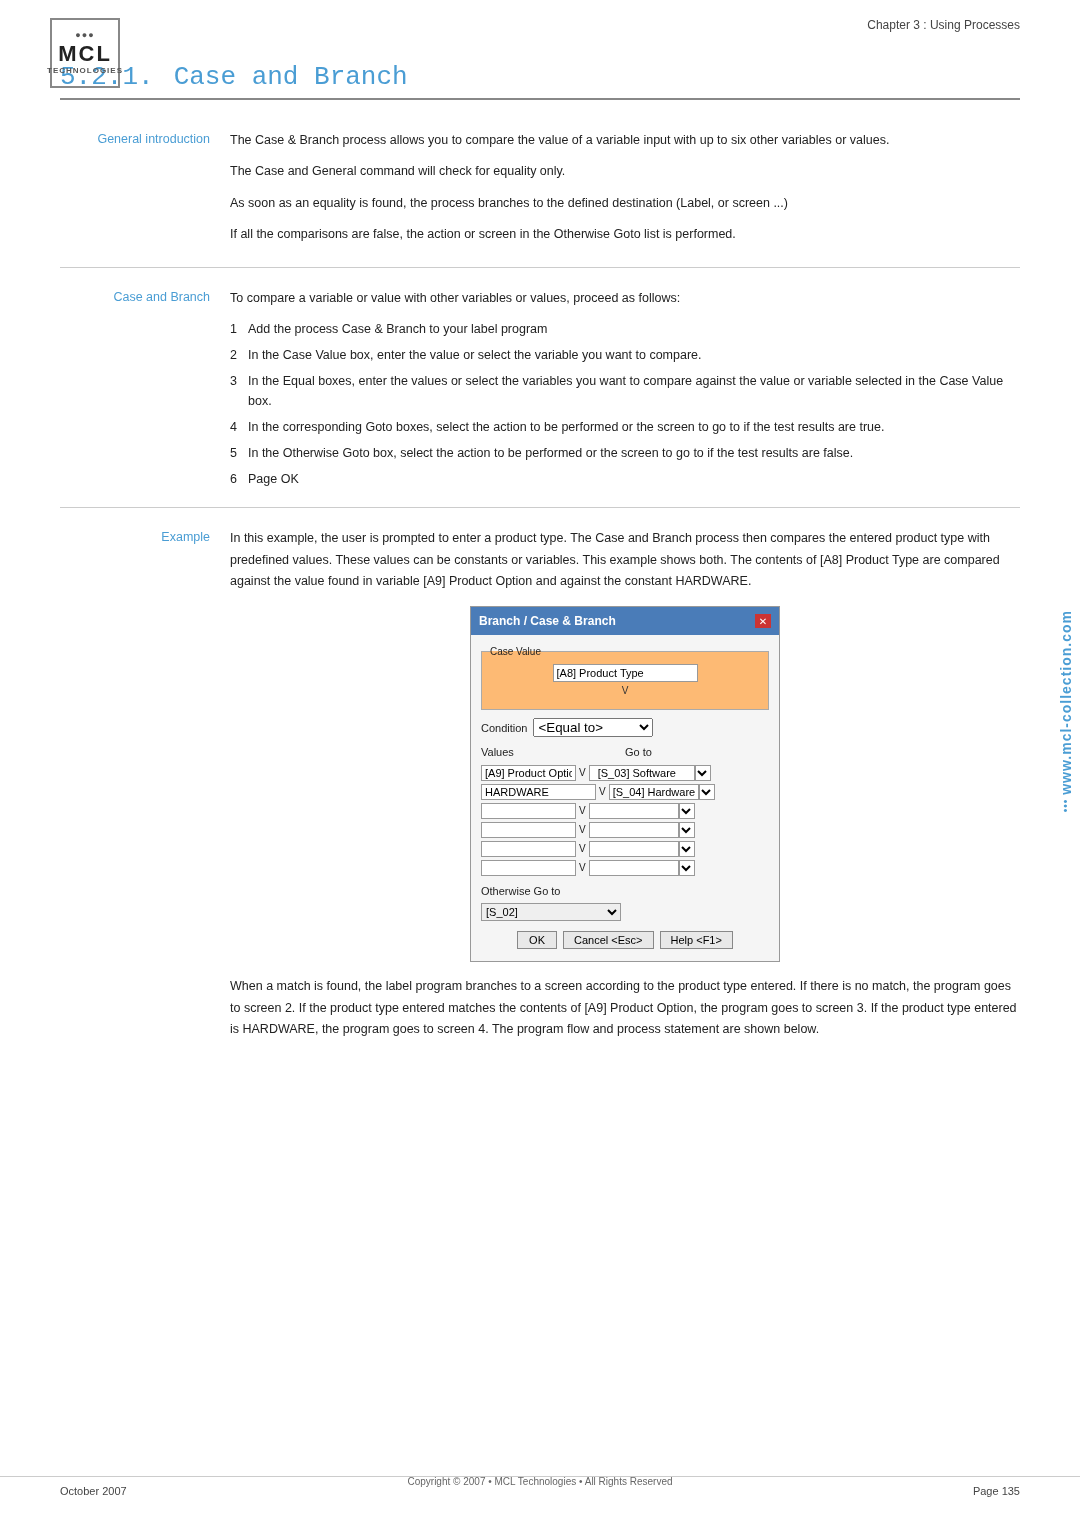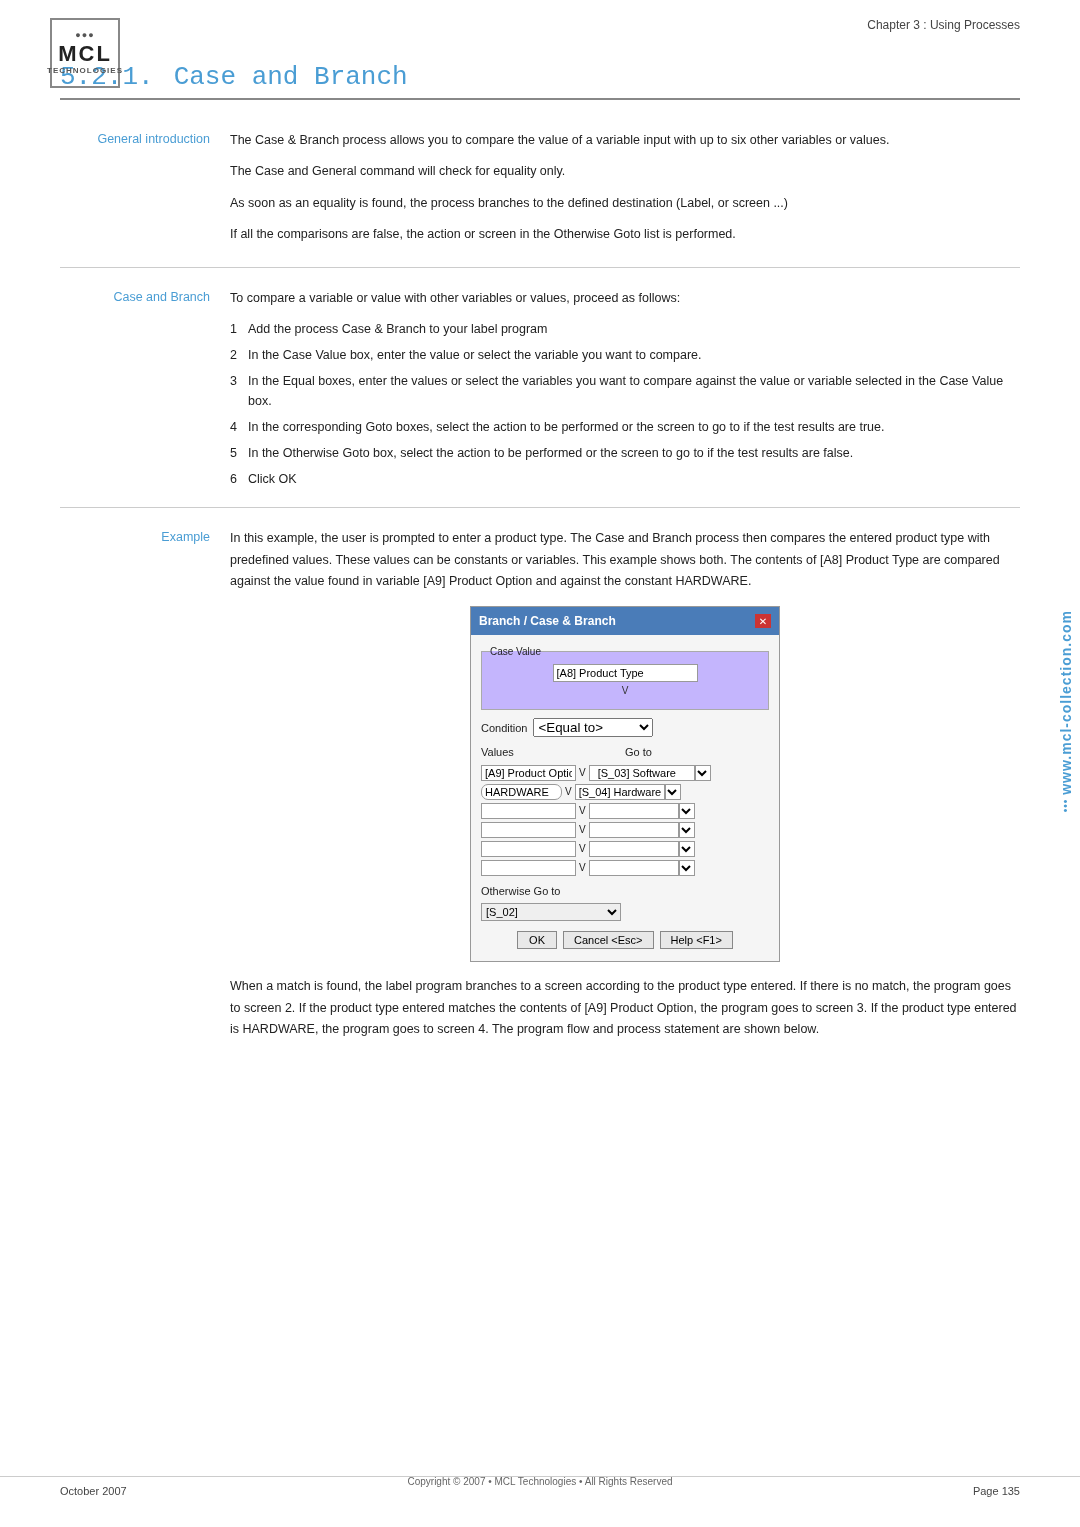--- a/index.html
+++ b/index.html
@@ -332,40 +332,40 @@
         <li>
           <span class="num">4</span>
           <span class="item-text">In the corresponding Goto boxes, select the action to be performed or the screen to go to if the test results are true.</span>
         </li>
         <li>
           <span class="num">5</span>
           <span class="item-text">In the Otherwise Goto box, select the action to be performed or the screen to go to if the test results are false.</span>
         </li>
         <li>
           <span class="num">6</span>
-          <span class="item-text">Click OK</span>
+          <span class="item-text">Page OK</span>
         </li>
       </ol>
     </div>
   </div>
 
   <div class="section-row">
     <div class="section-label">Example</div>
     <div class="section-content">
       <p>In this example, the user is prompted to enter a product type. The Case and Branch process then compares the entered product type with predefined values. These values can be constants or variables. This example shows both. The contents of [A8] Product Type are compared against the value found in variable [A9] Product Option and against the constant HARDWARE.</p>
 
       <div class="dialog-wrapper">
         <div class="dialog-box">
           <div class="dialog-titlebar">
             <span>Branch / Case &amp; Branch</span>
             <button class="dialog-close-btn">✕</button>
           </div>
           <div class="dialog-body">
 
-            <fieldset style="border:1px solid #aaa; padding:4px 8px 6px 8px; margin-bottom:8px; background:#c4b5fd;">
+            <fieldset style="border:1px solid #aaa; padding:4px 8px 6px 8px; margin-bottom:8px; background:#fdba74;">
               <legend style="font-size:10px;">Case Value</legend>
               <div class="dialog-input-row">
                 <input type="text" style="width: 145px;" value="[A8] Product Type">
                 <span class="v-indicator">V</span>
               </div>
             </fieldset>
 
             <div class="dialog-label-row">
               <span style="margin-right:6px;">Condition</span>
               <select style="width:120px;">
@@ -379,21 +379,21 @@
                 <div style="flex:1;">Go to</div>
               </div>
 
               <div class="dialog-value-row">
                 <input type="text" style="width: 95px;" value="[A9] Product Option">
                 <span style="font-size:10px; margin:0 3px;">V</span>
                 <input type="text" style="width: 106px; padding-left: 8px;" value="[S_03] Software">
                 <select style="width:16px; height:16px;"><option></option></select>
               </div>
               <div class="dialog-value-row">
-                <input type="text" style="width: 81px; border-radius: 7px;" value="HARDWARE">
+                <input type="text" style="width: 115px;" value="HARDWARE">
                 <span style="font-size:10px; margin:0 3px;">V</span>
                 <input type="text" style="width: 90px;" value="[S_04] Hardware">
                 <select style="width:16px; height:16px;"><option></option></select>
               </div>
               <div class="dialog-value-row">
                 <input type="text" style="width: 95px;" value="">
                 <span style="font-size:10px; margin:0 3px;">V</span>
                 <input type="text" style="width: 90px;" value="">
                 <select style="width:16px; height:16px;"><option></option></select>
               </div>

